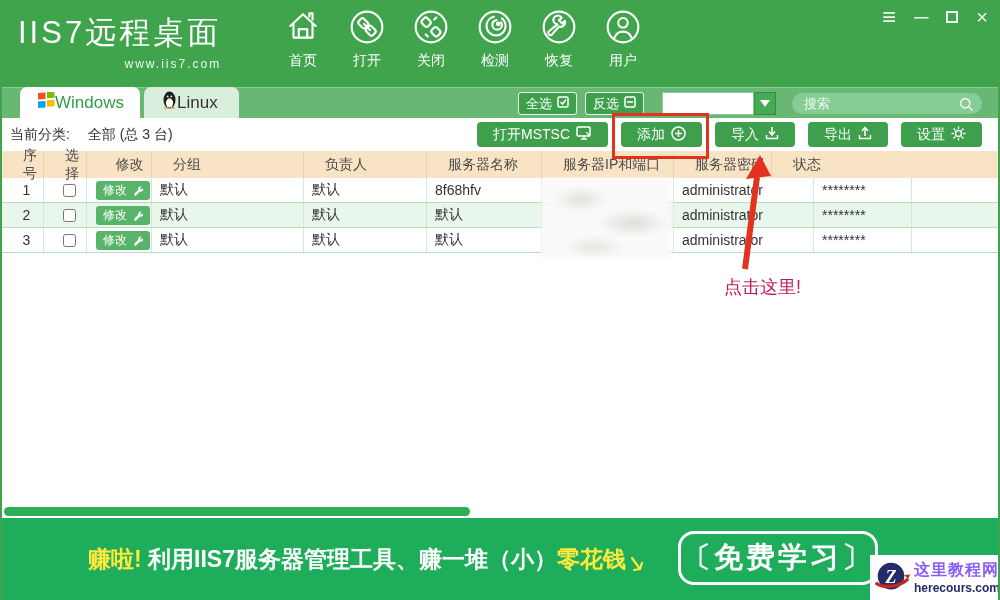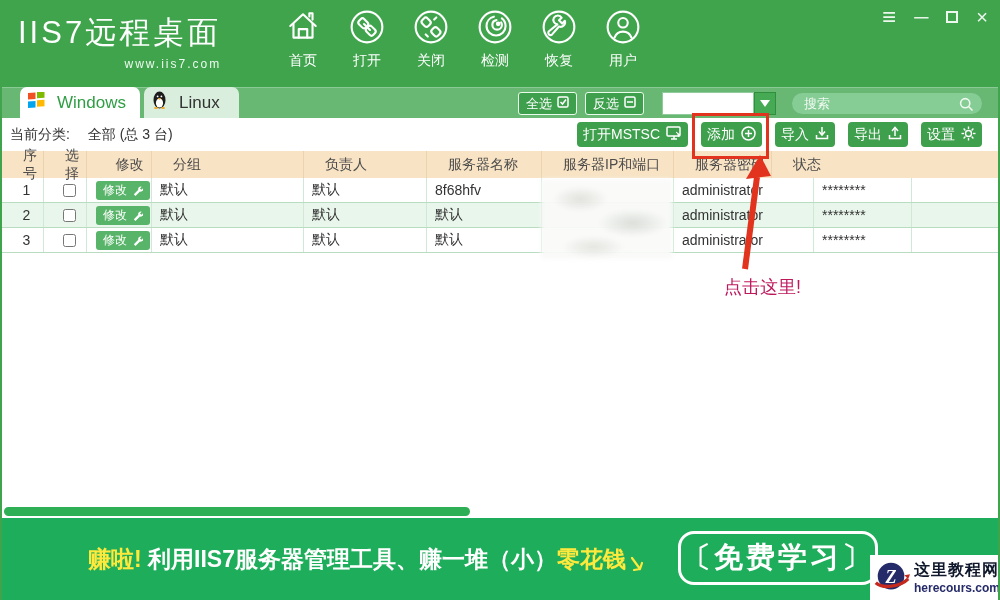--- a/index.html
+++ b/index.html
@@ -17,43 +17,43 @@
   .nav { position:absolute; left:284px; top:9px; display:flex; gap:26px; }
   .nav-item { width:38px; display:flex; flex-direction:column; align-items:center; color:#fff; cursor:pointer; }
   .nav-item svg { width:36px; height:36px; }
   .nav-label { font-size:14px; margin-top:3px; white-space:nowrap; }
   .winctl { position:absolute; right:12px; top:6px; display:flex; align-items:center; gap:18px; color:#ecf7ee; }
   .winctl .glyph { font-size:20px; line-height:22px; cursor:pointer; }
   .winctl .menu-glyph { font-size:24px; }
   .maxbox { width:12px; height:12px; border:2px solid #ecf7ee; cursor:pointer; }
   
   .tabrow { position:absolute; top:87px; left:-2px; right:-2px; height:31px; background:#68B773; border-top:1px solid #8BCA96; }
-  .tab { position:absolute; bottom:0; height:31px; display:flex; align-items:center; gap:12px;
-         padding:0 8px; border-radius:7px 7px 0 0; font-size:17px; cursor:pointer;text-align:center; }
+  .tab { position:absolute; bottom:0; height:31px; display:flex; align-items:center; gap:0;
+         padding:0 18px; border-radius:7px 7px 0 0; font-size:17px; cursor:pointer;text-align:center; }
   .tab-windows { left:20px; width:120px; background:#fff; color:#2f9e44; }
   .tab-linux { left:144px; width:95px; background:#d9eedd; color:#333; }
   .seltools { position:absolute; right:18px; top:4px; display:flex; align-items:center; gap:8px; }
   .mini-btn { display:flex; align-items:center; gap:5px; background:#3E9F4C; border:1px solid #eafbec;
               border-radius:3px; color:#fff; font-size:13px; padding:2px 7px; height:23px; cursor:pointer; }
   .combo { display:flex; height:23px; margin-left:10px; cursor:pointer; }
   .combo-box { width:92px; background:#fff; border:1px solid #8fca9b; }
   .combo-btn { width:22px; background:#46a953; border:1px solid #2f8f3d; display:flex; align-items:center; justify-content:center; }
   .combo-btn .tri { width:0; height:0; border-left:5px solid transparent; border-right:5px solid transparent; border-top:7px solid #fff; }
   .search { position:relative; margin-left:8px; }
   .search input { width:190px; height:21px; border:none; outline:none; border-radius:11px;
                   background:#86CC95; color:#fff; font-size:13px; padding:0 26px 0 12px; }
   .search input::placeholder { color:#f2fbf4; opacity:1; }
   .search svg { position:absolute; right:8px; top:3.5px; }
   
   .toolbar2 { position:absolute; top:118px; left:0; right:0; height:33px; background:#fff; }
   .category { position:absolute; left:8px; top:8px; font-size:14px; color:#333; }
   .category b { font-weight:normal; margin-right:14px; }
   .actions { position:absolute; right:16px; top:4px; display:flex; gap:13px; }
   .act-btn { display:flex; align-items:center; gap:6px; background:#3E9F4C; color:#fff; border:none;
-             border-radius:4px; font-size:14px; padding:0 6px; height:25px; cursor:pointer;
+             border-radius:4px; font-size:14px; padding:0 16px; height:25px; cursor:pointer;
              font-family:inherit; }
   .add-wrap { position:relative; }
   .highlight-box { position:absolute; left:-9px; top:-9px; right:-7px; bottom:-12px;
                    border:3px solid #E2331F; z-index:30; pointer-events:none; }
   
   .tbl { position:absolute; top:151px; left:0; width:996px; }
   .thead { display:flex; height:27px; background:#F8E3C4; color:#4c4c4c; font-size:14px; }
   .thead .cell { display:flex; align-items:center; padding-left:21px; border-right:1px solid #EBD3AE; }
   .trow { display:flex; height:25px; background:#fff; border-bottom:1px solid #B7DCC0; font-size:14px; color:#333; }
   .trow.alt { background:#E8F6EC; }
@@ -82,21 +82,21 @@
   .promo { position:absolute; left:88px; top:26px; font-size:23px; font-weight:bold; color:#fff; white-space:nowrap; display:flex; align-items:center; }
   .promo .yellow { color:#FFE93C; }
   .promo svg { margin-left:4px; margin-top:10px; }
   .cta { position:absolute; left:678px; top:13px; width:200px; height:54px; border:3px solid #fff; border-radius:16px;
          display:flex; align-items:center; justify-content:center; color:#fff; font-size:29px; font-weight:bold;
          letter-spacing:3px; cursor:pointer; white-space:nowrap; }
   
   .watermark { position:absolute; right:-2px; bottom:0; width:130px; height:45px; background:#fff; z-index:40;
                display:flex; align-items:center; padding-left:2px; }
   .wm-text { display:flex; flex-direction:column; margin-left:2px; }
-  .wm-name { font-size:16px; font-weight:bold; color:#0f172a; letter-spacing:1px; }
+  .wm-name { font-size:16px; font-weight:bold; color:#8b5cf6; letter-spacing:1px; }
   .wm-domain { font-size:12px; font-weight:bold; color:#252A68; }
 </style>
 </head>
 <body>
 
 <div class="header">
   <div class="logo">
     <div class="logo-title">IIS7远程桌面</div>
     <div class="logo-sub">www.iis7.com</div>
   </div>

